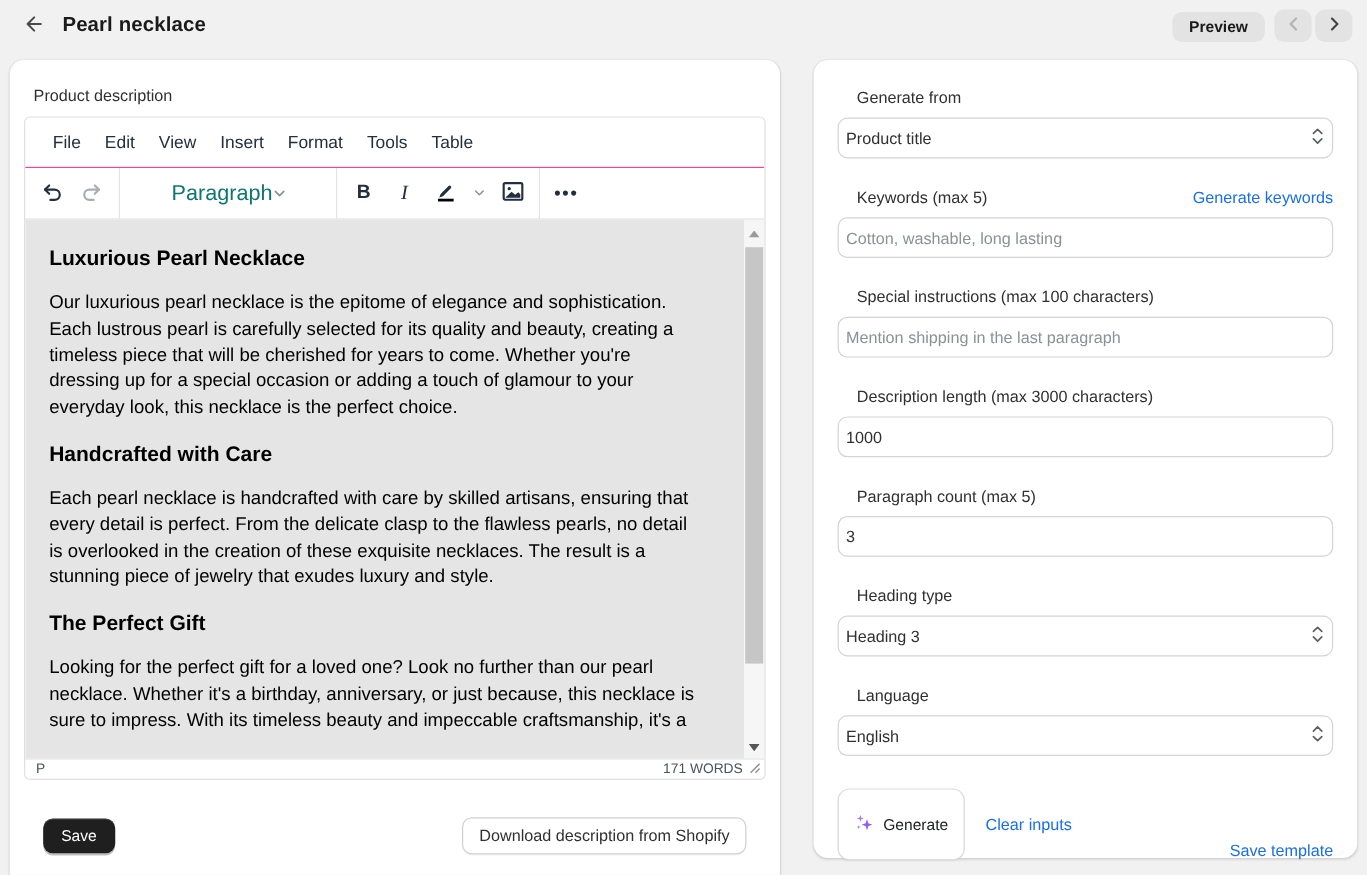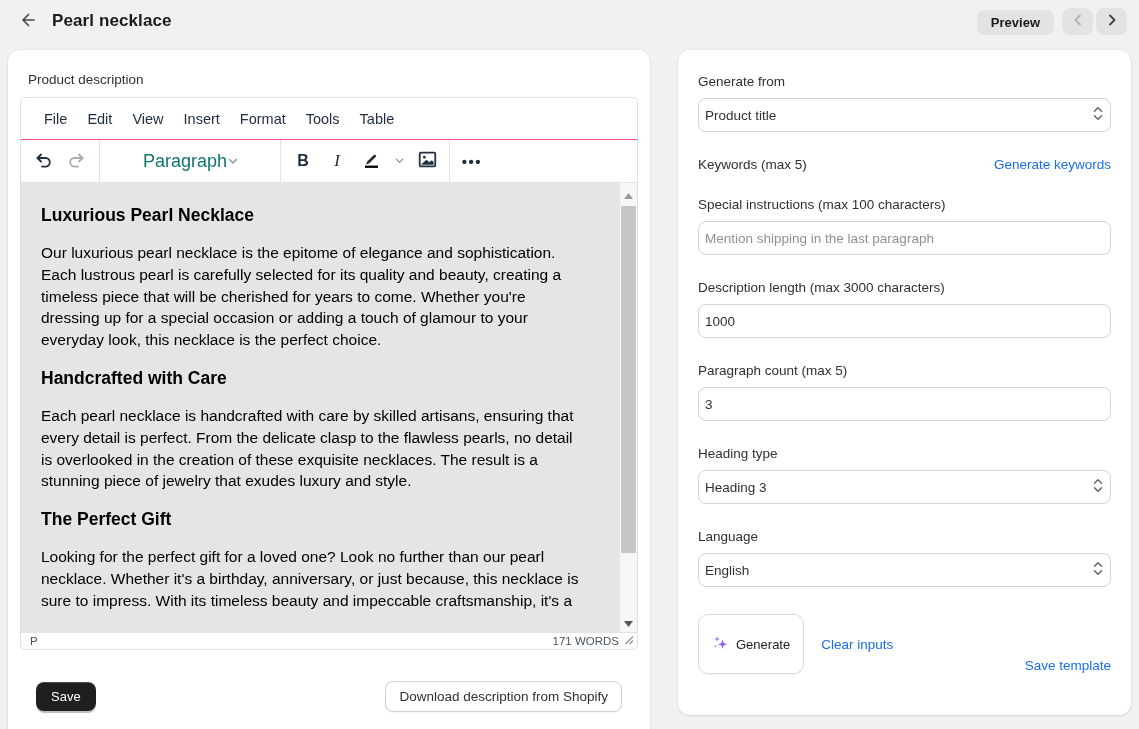--- a/index.html
+++ b/index.html
@@ -62,21 +62,21 @@
 
   .card-footer { display:flex; align-items:center; justify-content:space-between; margin-top:31px; padding:0 16px 0 16px; }
   .btn-dark { background:#1f1f1f; color:#fff; border-radius:8px; padding:7px 15px; font-size:13px;
     box-shadow:0 2px 0 rgba(0,0,0,.25), inset 0 1px 0 rgba(255,255,255,.2); }
   .btn-white { background:#fff; border:1px solid #d0d0d0; border-radius:8px; padding:7px 13px; font-size:13.5px; color:#303030;
     box-shadow:0 1px 0 rgba(0,0,0,.04); }
 
   
   .field-group { margin-bottom:25px; }
   .field-label-row { display:flex; align-items:center; justify-content:space-between; margin-bottom:9px; }
-  .field-label { font-size:13.5px; color:#303030; }
+  .field-label { font-size:13.5px; color:#303030;margin-left:16px; }
   .link { font-size:13.5px; color:#1a6fe8; text-decoration:none; cursor:pointer; }
   .text-input, .select-box {
     width:100%; height:34px; border:1px solid #d4d4d4; border-radius:8px; background:#fff;
     font-size:13.5px; color:#303030; padding:0 6px; outline:none;
   }
   .text-input::placeholder { color:#8c9196; opacity:1; }
   .select-box { display:flex; align-items:center; justify-content:space-between; cursor:pointer; }
   .actions-row { display:flex; align-items:center; margin-top:27px; }
   .btn-generate { display:flex; align-items:center; gap:7px; background:#fff; border:1px solid #d9d9d9;
     border-radius:10px; padding:19px 13px; font-size:13px; color:#202223; box-shadow:0 1px 0 rgba(0,0,0,.04); }
@@ -270,20 +270,21 @@
           </svg>
       </span>
     </div>
   </div>
 
   <div class="field-group">
     <div class="field-label-row">
       <span class="field-label">Keywords (max 5)</span>
       <a class="link">Generate keywords</a>
     </div>
+    <input class="text-input" type="text" placeholder="Cotton, washable, long lasting" style="">
   </div>
 
   <div class="field-group">
     <div class="field-label-row">
       <span class="field-label">Special instructions (max 100 characters)</span>
     </div>
     <input class="text-input" type="text" placeholder="Mention shipping in the last paragraph" style="">
   </div>
 
   <div class="field-group">

